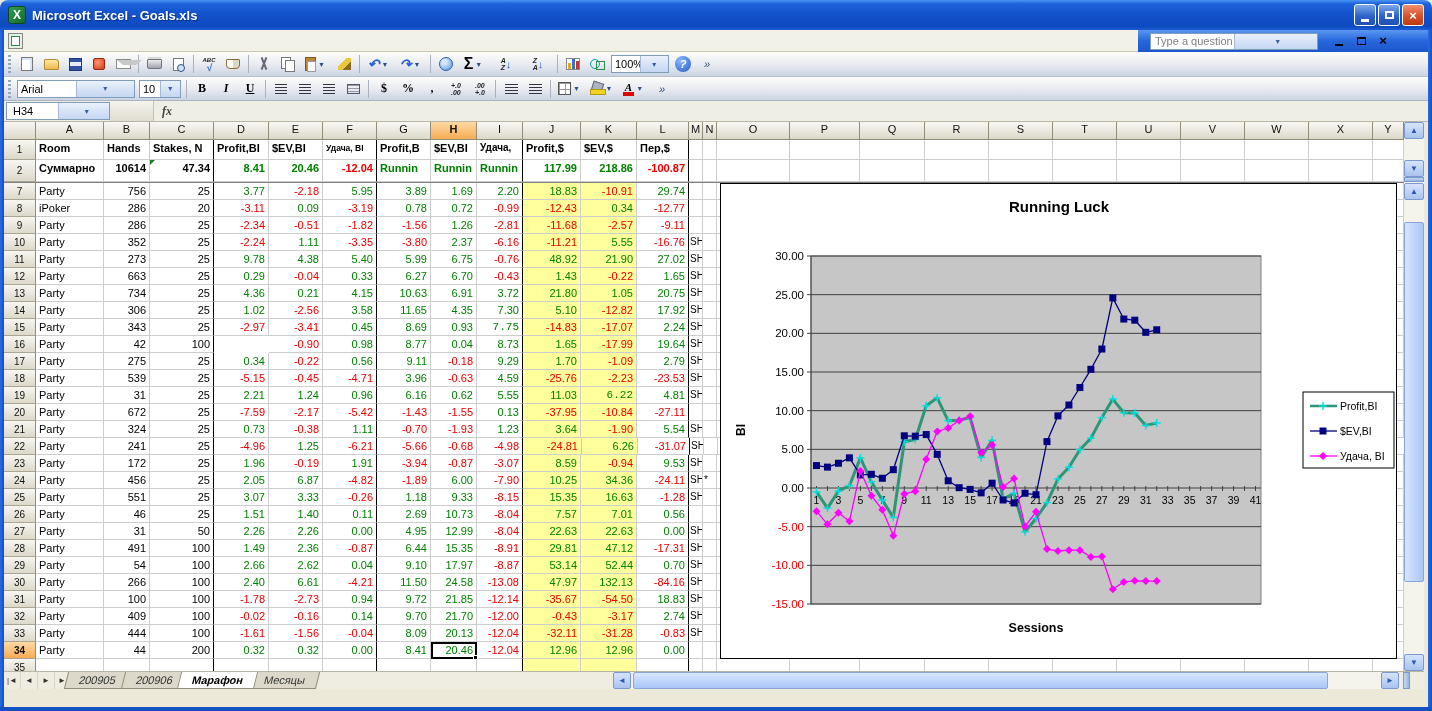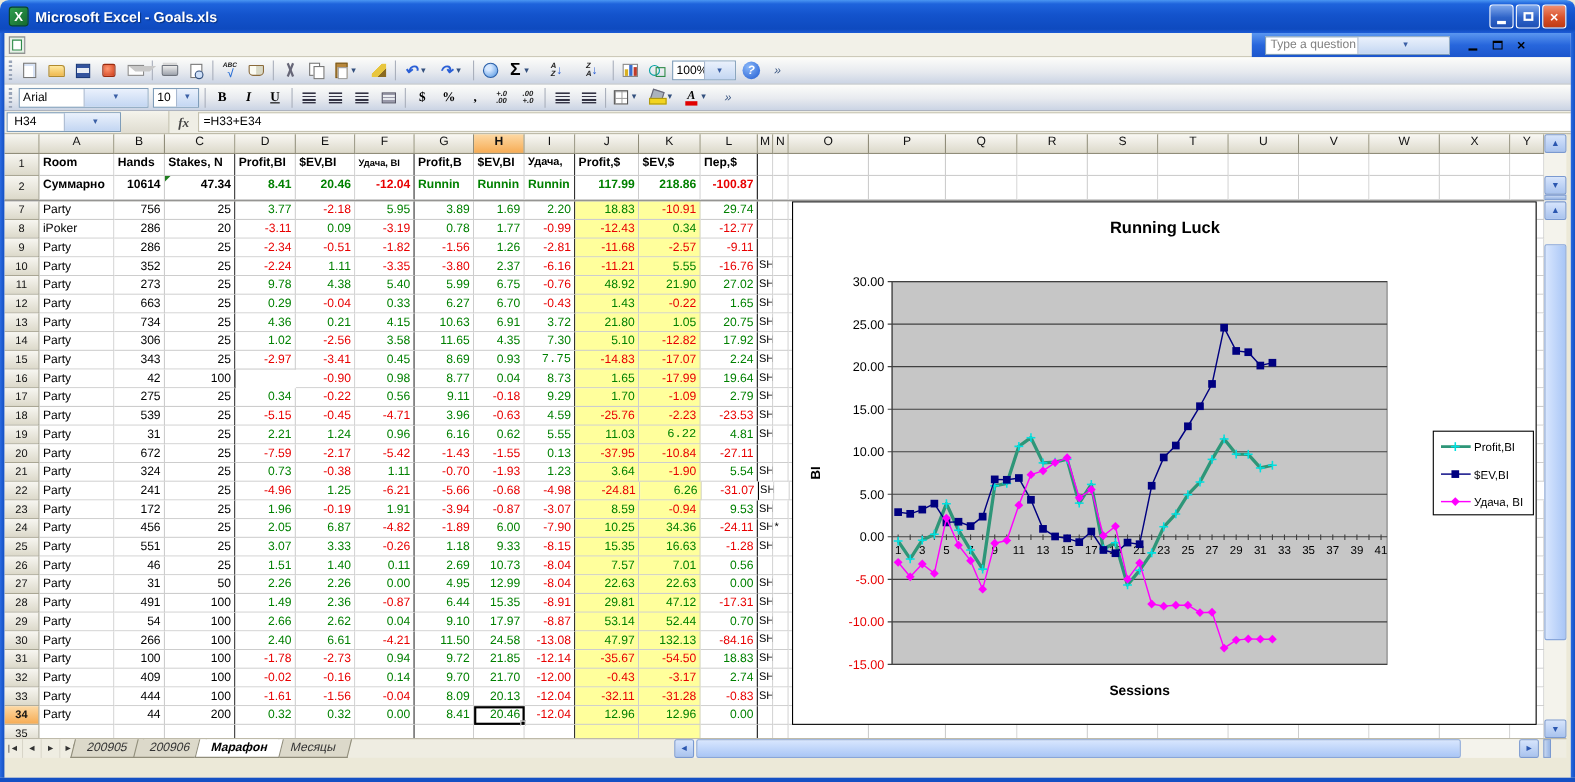--- a/index.html
+++ b/index.html
@@ -357,21 +357,20 @@
       </span>
   </div>
 
   <div id="fbar">
     <span id="namebox">
       <span>H34</span>
       <span class="dd2">▼</span>
     </span>
     <span id="nbgap"></span>
     <span id="fxlab">fx</span>
-    <span id="finput">=H33+E34</span>
   </div>
 
   <div id="colhdr">
       <div class="corner"></div>
       <div class="ch" style="width: 68px;">A</div>
       <div class="ch" style="width: 46px;">B</div>
       <div class="ch" style="width: 64px;">C</div>
       <div class="ch" style="width: 55px;">D</div>
       <div class="ch" style="width: 54px;">E</div>
       <div class="ch" style="width: 54px;">F</div>
@@ -485,21 +484,21 @@
       </div>
       <div class="grow" style="height: 17px;">
         <div class="rn">8</div>
         <div class="c left" style="width: 68px;"><span>iPoker</span></div>
         <div class="c right" style="width: 46px;"><span>286</span></div>
         <div class="c right tr" style="width: 64px;"><span>20</span></div>
         <div class="c right neg" style="width: 55px;"><span>-3.11</span></div>
         <div class="c right pos" style="width: 54px;"><span>0.09</span></div>
         <div class="c right neg tr" style="width: 54px;"><span>-3.19</span></div>
         <div class="c right pos" style="width: 54px;"><span>0.78</span></div>
-        <div class="c right pos" style="width: 46px;"><span>1.77</span></div>
+        <div class="c right pos" style="width: 46px;"><span>0.72</span></div>
         <div class="c right neg tr" style="width: 46px;"><span>-0.99</span></div>
         <div class="c right neg yel" style="width: 58px;"><span>-12.43</span></div>
         <div class="c right pos yel" style="width: 56px;"><span>0.34</span></div>
         <div class="c right neg tr" style="width: 52px;"><span>-12.77</span></div>
         <div class="c left mn" style="width: 14px;"></div>
         <div class="c left mn" style="width: 14px;"></div>
         <div class="c left mn" style="width: 73px;"></div>
         <div class="c left mn" style="width: 70px;"></div>
         <div class="c left mn" style="width: 65px;"></div>
         <div class="c left mn" style="width: 64px;"></div>

